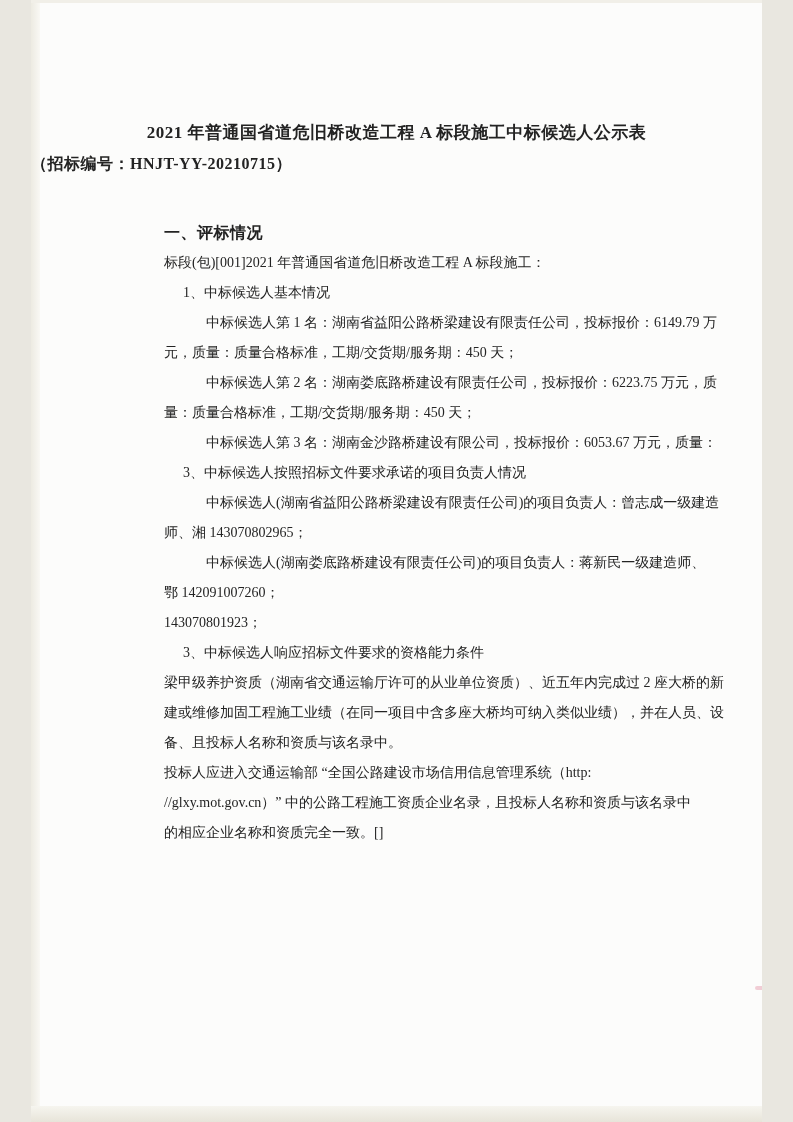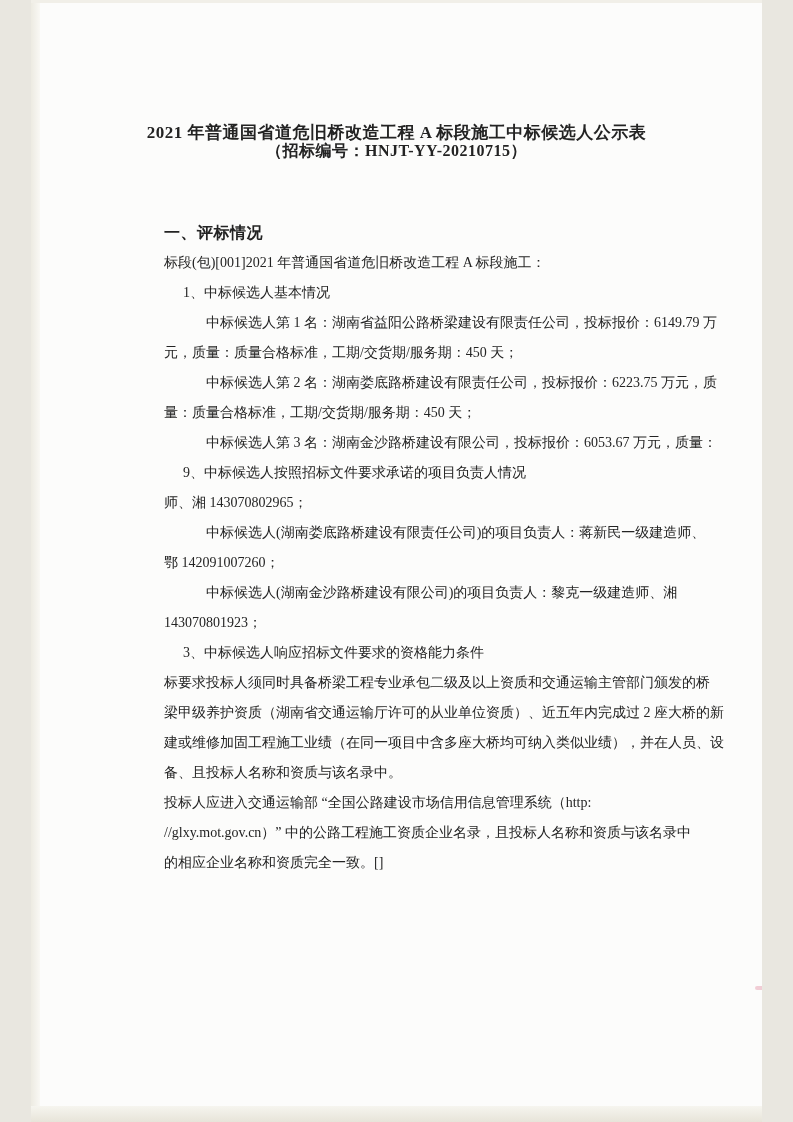--- a/index.html
+++ b/index.html
@@ -22,22 +22,22 @@
     background:#d9d2bf;opacity:.7;}
   .edge-right{position:absolute;left:787px;top:0;width:6px;height:100%;background:#f1ebdb;}
   .fold-line{position:absolute;left:768px;top:590px;width:2px;height:222px;
     background:rgba(193,164,130,.38);}
   .pink-mark{position:absolute;left:724px;top:986px;width:10px;height:4px;
     background:#e9aebc;opacity:.6;border-radius:2px;}
 
   
   .title{position:absolute;left:0;top:117px;width:100%;height:32px;line-height:32px;
     text-align:center;font-size:17px;font-weight:bold;letter-spacing:.5px;}
-  .subtitle{position:absolute;left:0;top:136px;width:100%;height:30px;line-height:30px;
-    text-align:center;font-size:16px;font-weight:bold;letter-spacing:.5px;}
+  .subtitle{position:absolute;left:0;top:149px;width:100%;height:30px;line-height:30px;
+    font-size:16px;font-weight:bold;letter-spacing:.5px;}
 
   
   .doc-body{position:absolute;left:133px;top:218px;width:545px;font-size:14px;}
   .line{height:30px;line-height:30px;white-space:nowrap;}
   .line.ind1{padding-left:19px;}
   .line.ind2{padding-left:42px;}
   .line.heading{font-weight:bold;font-size:16px;letter-spacing:.5px;}
 
   
   .stamp{position:absolute;left:757px;top:622px;width:176px;height:176px;}
@@ -64,28 +64,27 @@
 
   <div class="doc-body">
       <div class="line ind0 heading">一、评标情况</div>
       <div class="line ind0">标段(包)[001]2021 年普通国省道危旧桥改造工程 A 标段施工：</div>
       <div class="line ind1">1、中标候选人基本情况</div>
       <div class="line ind2">中标候选人第 1 名：湖南省益阳公路桥梁建设有限责任公司，投标报价：6149.79 万</div>
       <div class="line ind0">元，质量：质量合格标准，工期/交货期/服务期：450 天；</div>
       <div class="line ind2">中标候选人第 2 名：湖南娄底路桥建设有限责任公司，投标报价：6223.75 万元，质</div>
       <div class="line ind0">量：质量合格标准，工期/交货期/服务期：450 天；</div>
       <div class="line ind2">中标候选人第 3 名：湖南金沙路桥建设有限公司，投标报价：6053.67 万元，质量：</div>
-      <div class="line ind1">9、中标候选人按照招标文件要求承诺的项目负责人情况</div>
+      <div class="line ind1">3、中标候选人按照招标文件要求承诺的项目负责人情况</div>
+      <div class="line ind2">中标候选人(湖南省益阳公路桥梁建设有限责任公司)的项目负责人：曾志成一级建造</div>
       <div class="line ind0">师、湘 143070802965；</div>
       <div class="line ind2">中标候选人(湖南娄底路桥建设有限责任公司)的项目负责人：蒋新民一级建造师、</div>
       <div class="line ind0">鄂 142091007260；</div>
-      <div class="line ind2">中标候选人(湖南金沙路桥建设有限公司)的项目负责人：黎克一级建造师、湘</div>
       <div class="line ind0">143070801923；</div>
       <div class="line ind1">3、中标候选人响应招标文件要求的资格能力条件</div>
-      <div class="line ind0">标要求投标人须同时具备桥梁工程专业承包二级及以上资质和交通运输主管部门颁发的桥</div>
       <div class="line ind0">梁甲级养护资质（湖南省交通运输厅许可的从业单位资质）、近五年内完成过 2 座大桥的新</div>
       <div class="line ind0">建或维修加固工程施工业绩（在同一项目中含多座大桥均可纳入类似业绩），并在人员、设</div>
       <div class="line ind0">备、且投标人名称和资质与该名录中。</div>
       <div class="line ind0">投标人应进入交通运输部 “全国公路建设市场信用信息管理系统（http:</div>
       <div class="line ind0">//glxy.mot.gov.cn）” 中的公路工程施工资质企业名录，且投标人名称和资质与该名录中</div>
       <div class="line ind0">的相应企业名称和资质完全一致。[]</div>
     </div>
 
   <div class="fold-line"></div>
 

